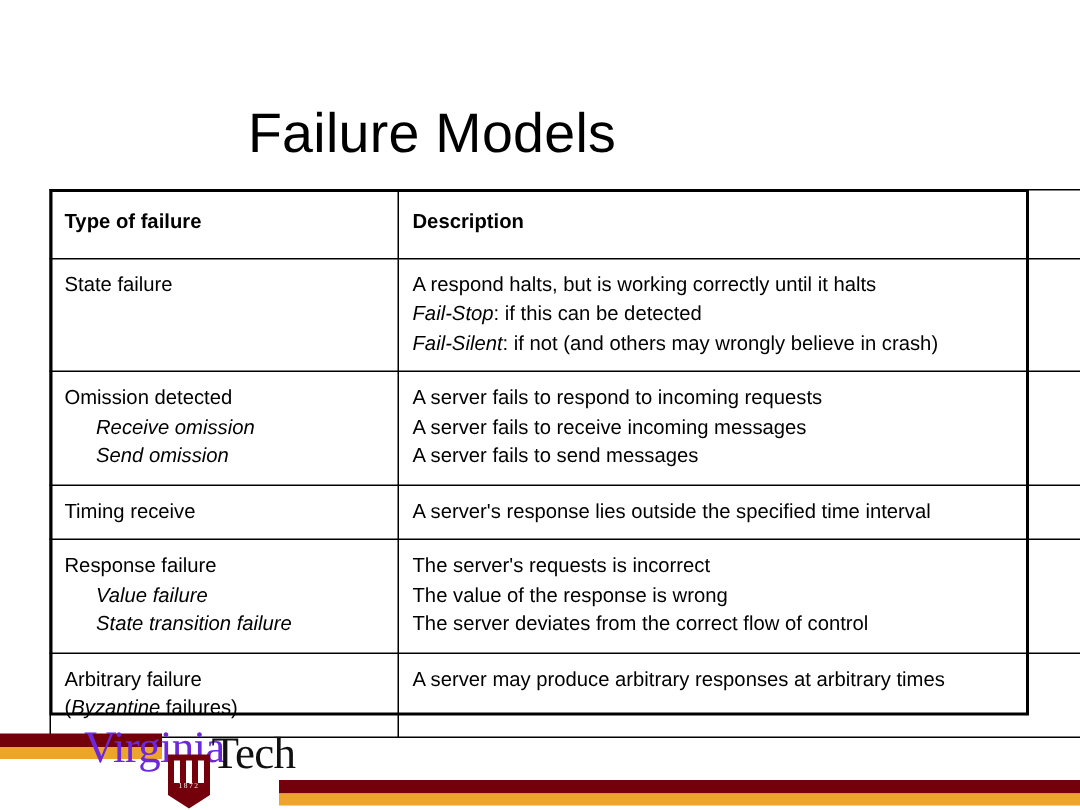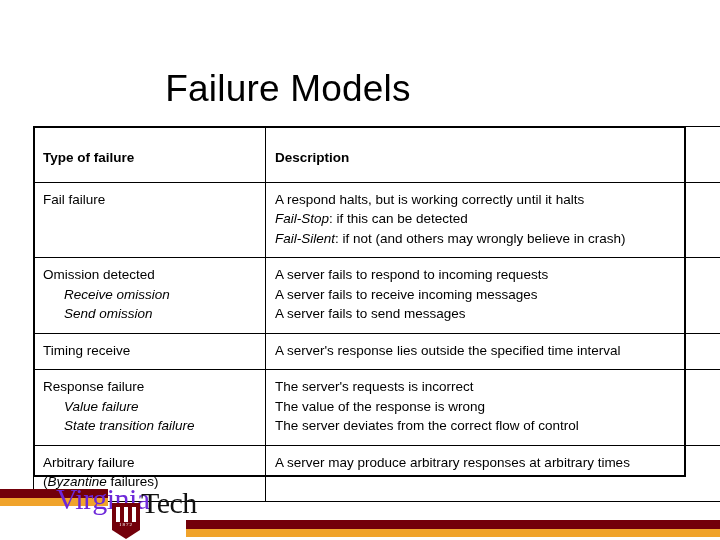--- a/index.html
+++ b/index.html
@@ -45,21 +45,21 @@
     padding: 7px 9px 9px 9px;
     font-size: 13.5px;
     line-height: 19.5px;
     color: #000000;
   }
   #failure-table .col-type   { width: 213px; }
   #failure-table .col-desc   { width: 440px; }
 
   #failure-table thead td {
     font-weight: bold;
-    padding-top: 21px;
+    padding-top: 11px;
     padding-bottom: 14px;
   }
 
   .outer-frame {
     position: absolute;
     left: 33px;
     top: 126px;
     width: 653px;
     height: 351px;
     border: 2px solid #000000;
@@ -174,21 +174,21 @@
 <table id="failure-table">
   <thead>
     <tr>
       <td class="col-type">Type of failure</td>
       <td class="col-desc">Description</td>
     </tr>
   </thead>
   <tbody id="table-body">
       <tr>
         <td class="col-type">
-          <div>Fail failure</div>
+          <div>State failure</div>
         </td>
         <td class="col-desc">
           <div>A respond halts, but is working correctly until it halts</div>
           <div><span class="it">Fail-Stop</span><span>: if this can be detected</span></div>
           <div><span class="it">Fail-Silent</span><span>: if not (and others may wrongly believe in crash)</span></div>
         </td>
       </tr>
       <tr class="row-tall">
         <td class="col-type">
           <div>Omission detected</div>

